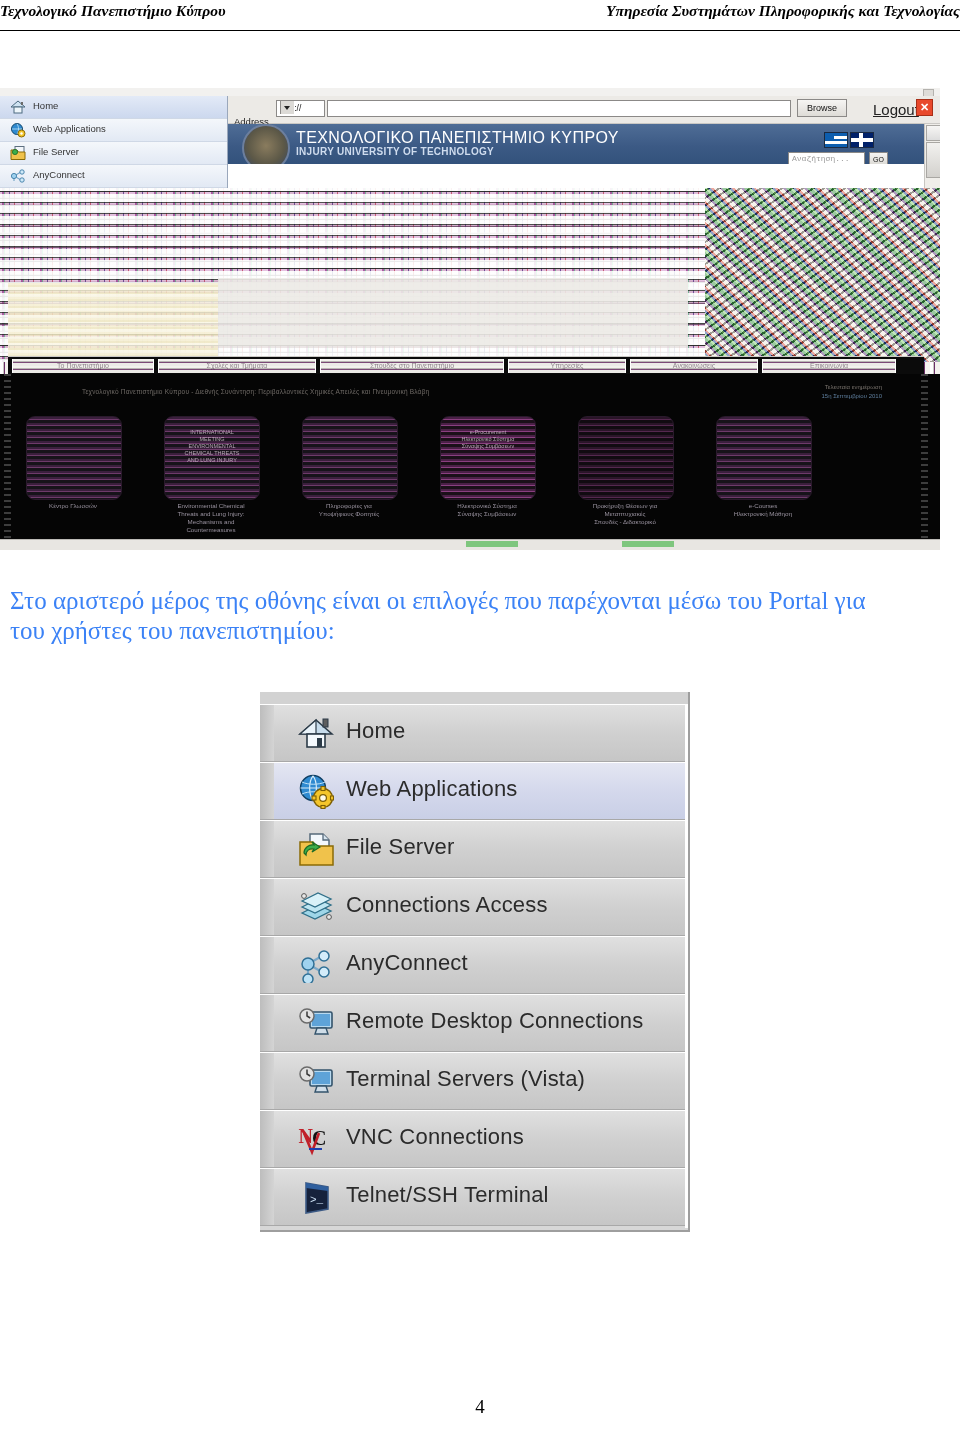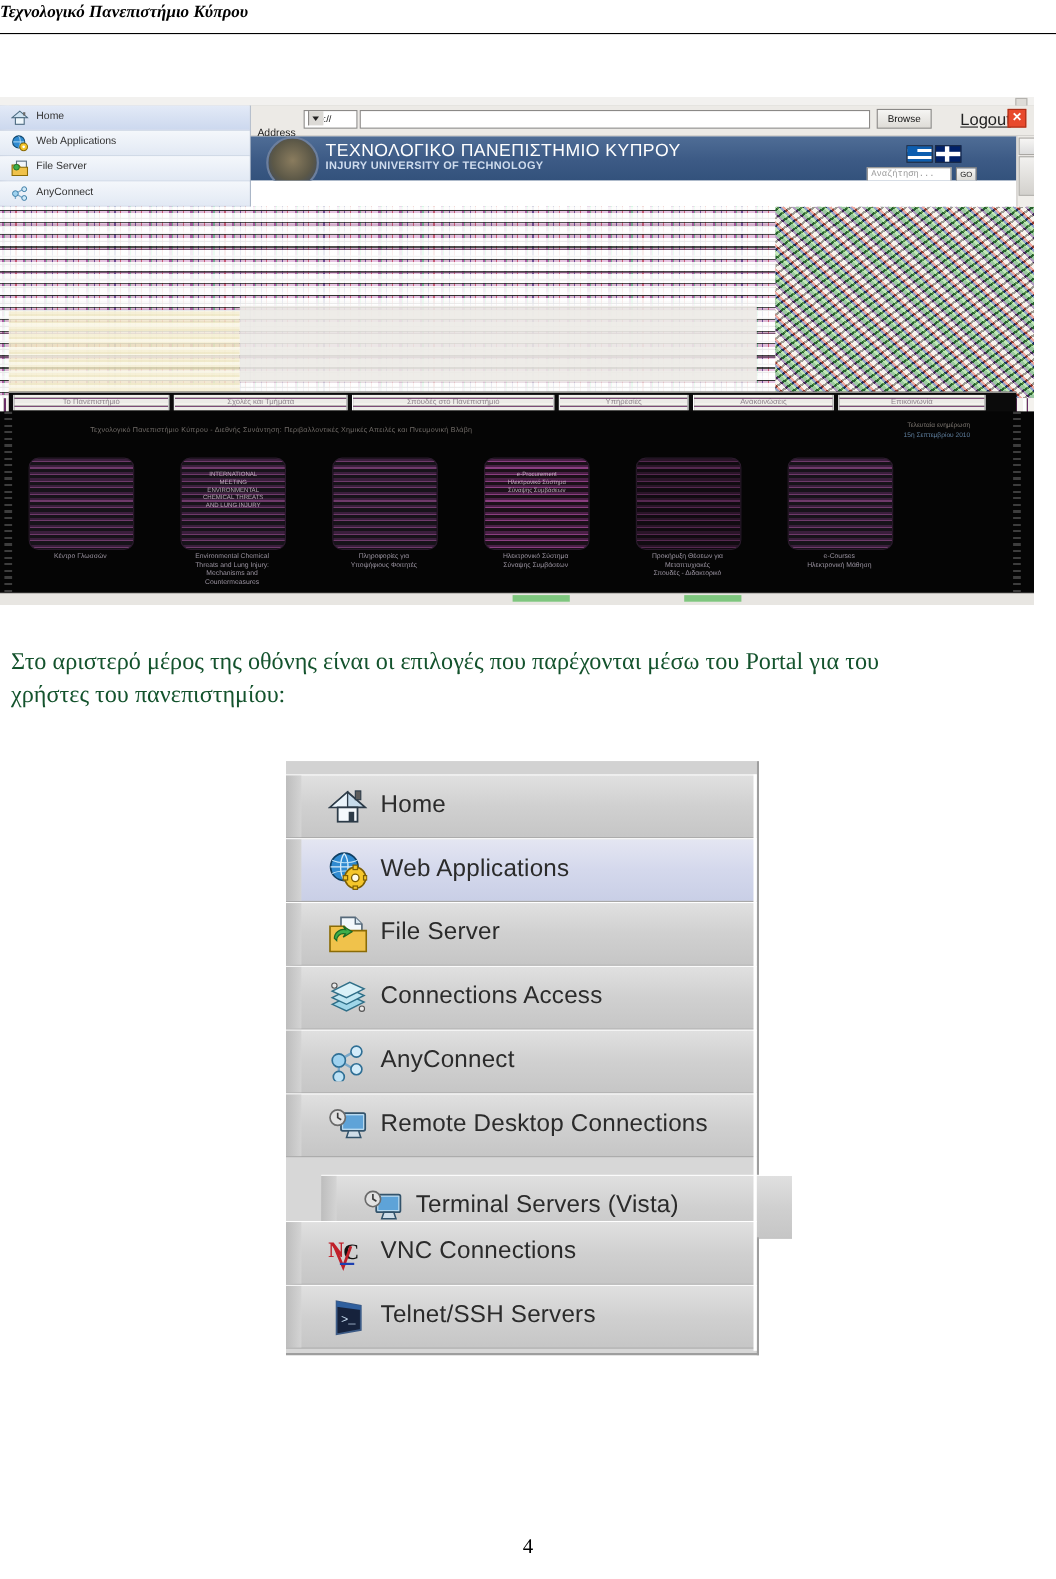--- a/index.html
+++ b/index.html
@@ -312,21 +312,21 @@
     position:absolute;left:0;bottom:0;width:940px;height:10px;
     background:#e8e6e2;border-top:1px solid #bdbbb7;
   }
   .shot-statusbar .green{
     position:absolute;top:1px;height:6px;background:#7ec67e;
   }
 
   
   .para{
     position:absolute;left:10px;top:586px;width:862px;
-    font-size:22px;line-height:30px;color:#14532d;
+    font-size:25px;line-height:30px;color:#3b82f6;
   }
 
   
   .menu-fig{
     position:absolute;left:260px;top:692px;width:428px;height:538px;
     background:#d7d7d7;
     border-right:2px solid #9e9e9e;
     border-bottom:2px solid #9e9e9e;
   }
   .menu-fig .mf-toprail{
@@ -364,20 +364,21 @@
   .page-num{
     position:absolute;left:0;top:1396px;width:960px;
     text-align:center;font-size:19px;color:#000;
   }
 </style>
 </head>
 <body>
 
 <div class="page-header">
   <div class="hdr-left">Τεχνολογικό Πανεπιστήμιο Κύπρου</div>
+  <div class="hdr-right">Υπηρεσία Συστημάτων Πληροφορικής και Τεχνολογίας</div>
 </div>
 
 <div class="shot">
 
   <div class="shot-toolstrip">
     <div class="updot"></div>
   </div>
 
   <div class="shot-nav">
     <div class="shot-nav-spine"></div>
@@ -600,21 +601,21 @@
     <svg class="mr-icon" viewBox="0 0 36 36">
       <rect x="12" y="7" width="22" height="16" rx="1.6" fill="#b8d9ef" stroke="#33536b" stroke-width="1.6"></rect>
       <rect x="14" y="9" width="18" height="12" fill="#5ea3d8"></rect>
       <path d="M19 23h9l2 6H17z" fill="#cfdde8" stroke="#33536b" stroke-width="1.4"></path>
       <circle cx="9" cy="11" r="7" fill="#e2e2e2" stroke="#6b6b6b" stroke-width="1.5"></circle>
       <path d="M9 6.5V11l3.2 2" stroke="#3a3a3a" stroke-width="1.5" fill="none"></path>
     </svg>
     <div class="mr-label">Remote Desktop Connections</div>
   </div>
 
-  <div class="menu-row" style="top:376px;margin-left:32px;">
+  <div class="menu-row" style="top:360px;">
     <div class="mr-gutter"></div>
     <svg class="mr-icon" viewBox="0 0 36 36">
       <rect x="12" y="7" width="22" height="16" rx="1.6" fill="#b8d9ef" stroke="#33536b" stroke-width="1.6"></rect>
       <rect x="14" y="9" width="18" height="12" fill="#5ea3d8"></rect>
       <path d="M19 23h9l2 6H17z" fill="#cfdde8" stroke="#33536b" stroke-width="1.4"></path>
       <circle cx="9" cy="11" r="7" fill="#e2e2e2" stroke="#6b6b6b" stroke-width="1.5"></circle>
       <path d="M9 6.5V11l3.2 2" stroke="#3a3a3a" stroke-width="1.5" fill="none"></path>
     </svg>
     <div class="mr-label">Terminal Servers (Vista)</div>
   </div>
@@ -630,19 +631,19 @@
     <div class="mr-label">VNC Connections</div>
   </div>
 
   <div class="menu-row" style="top:476px;">
     <div class="mr-gutter"></div>
     <svg class="mr-icon" viewBox="0 0 36 36">
       <polygon points="8,4 30,8 30,30 8,34" fill="#16223c" stroke="#3c5a85" stroke-width="1.6"></polygon>
       <polygon points="8,4 30,8 30,12 8,9" fill="#2f5f9e"></polygon>
       <text x="12" y="24" font-family="Liberation Mono, monospace" font-size="11" fill="#cfe3f7">&gt;_</text>
     </svg>
-    <div class="mr-label">Telnet/SSH Servers</div>
+    <div class="mr-label">Telnet/SSH Terminal</div>
   </div>
 
   <div class="mf-rightedge"></div>
 </div>
 
 <div class="page-num">4</div>
 
 </body></html>

